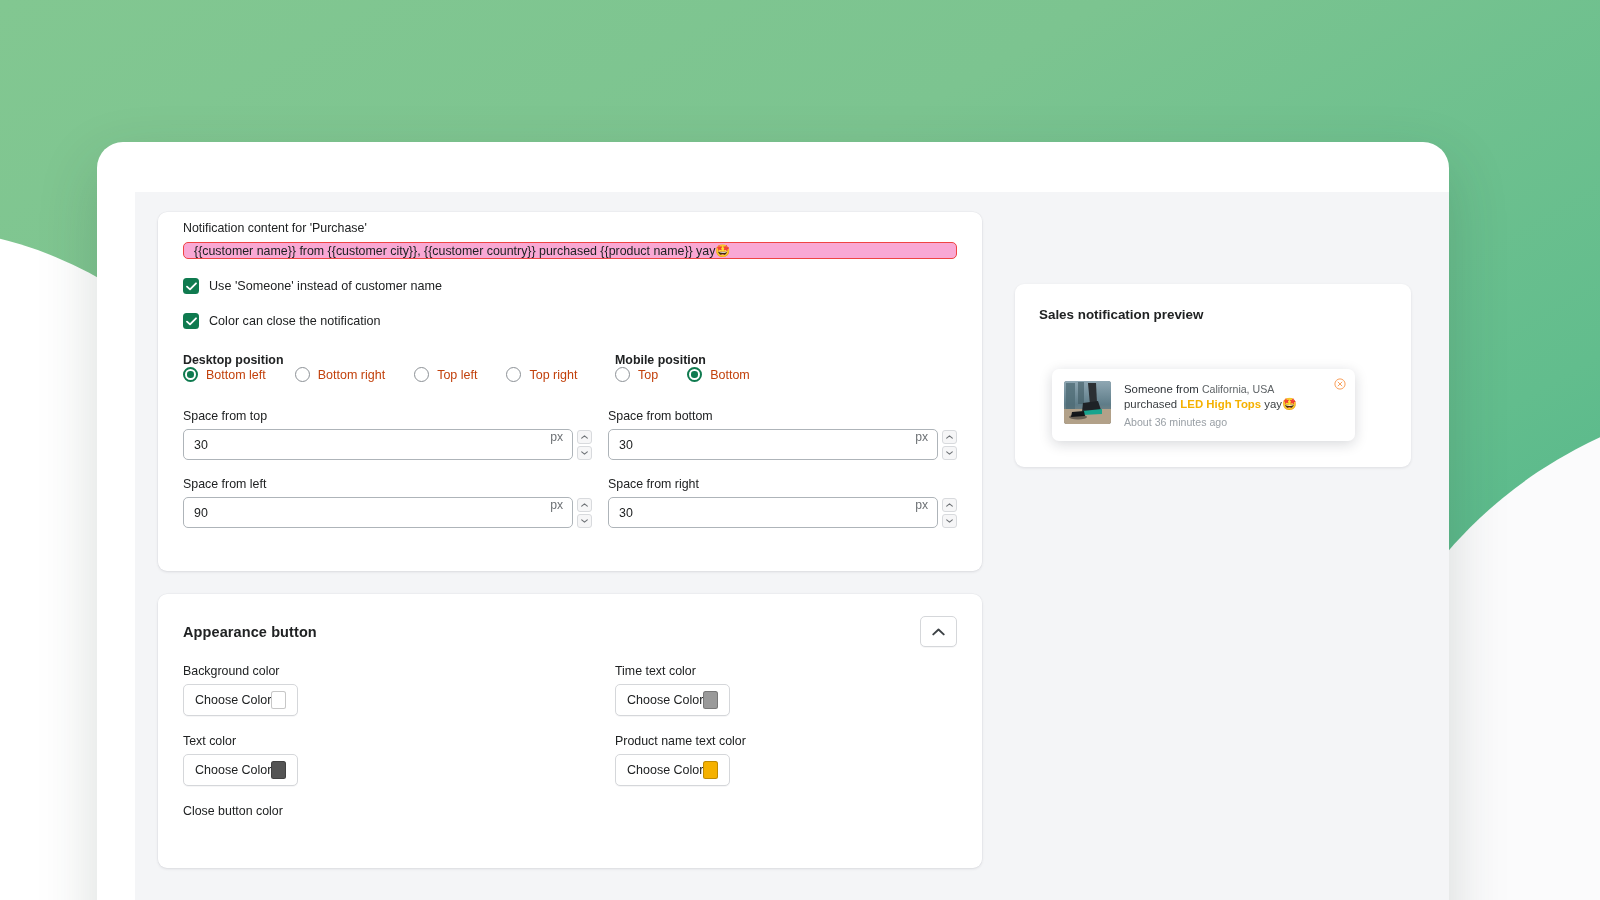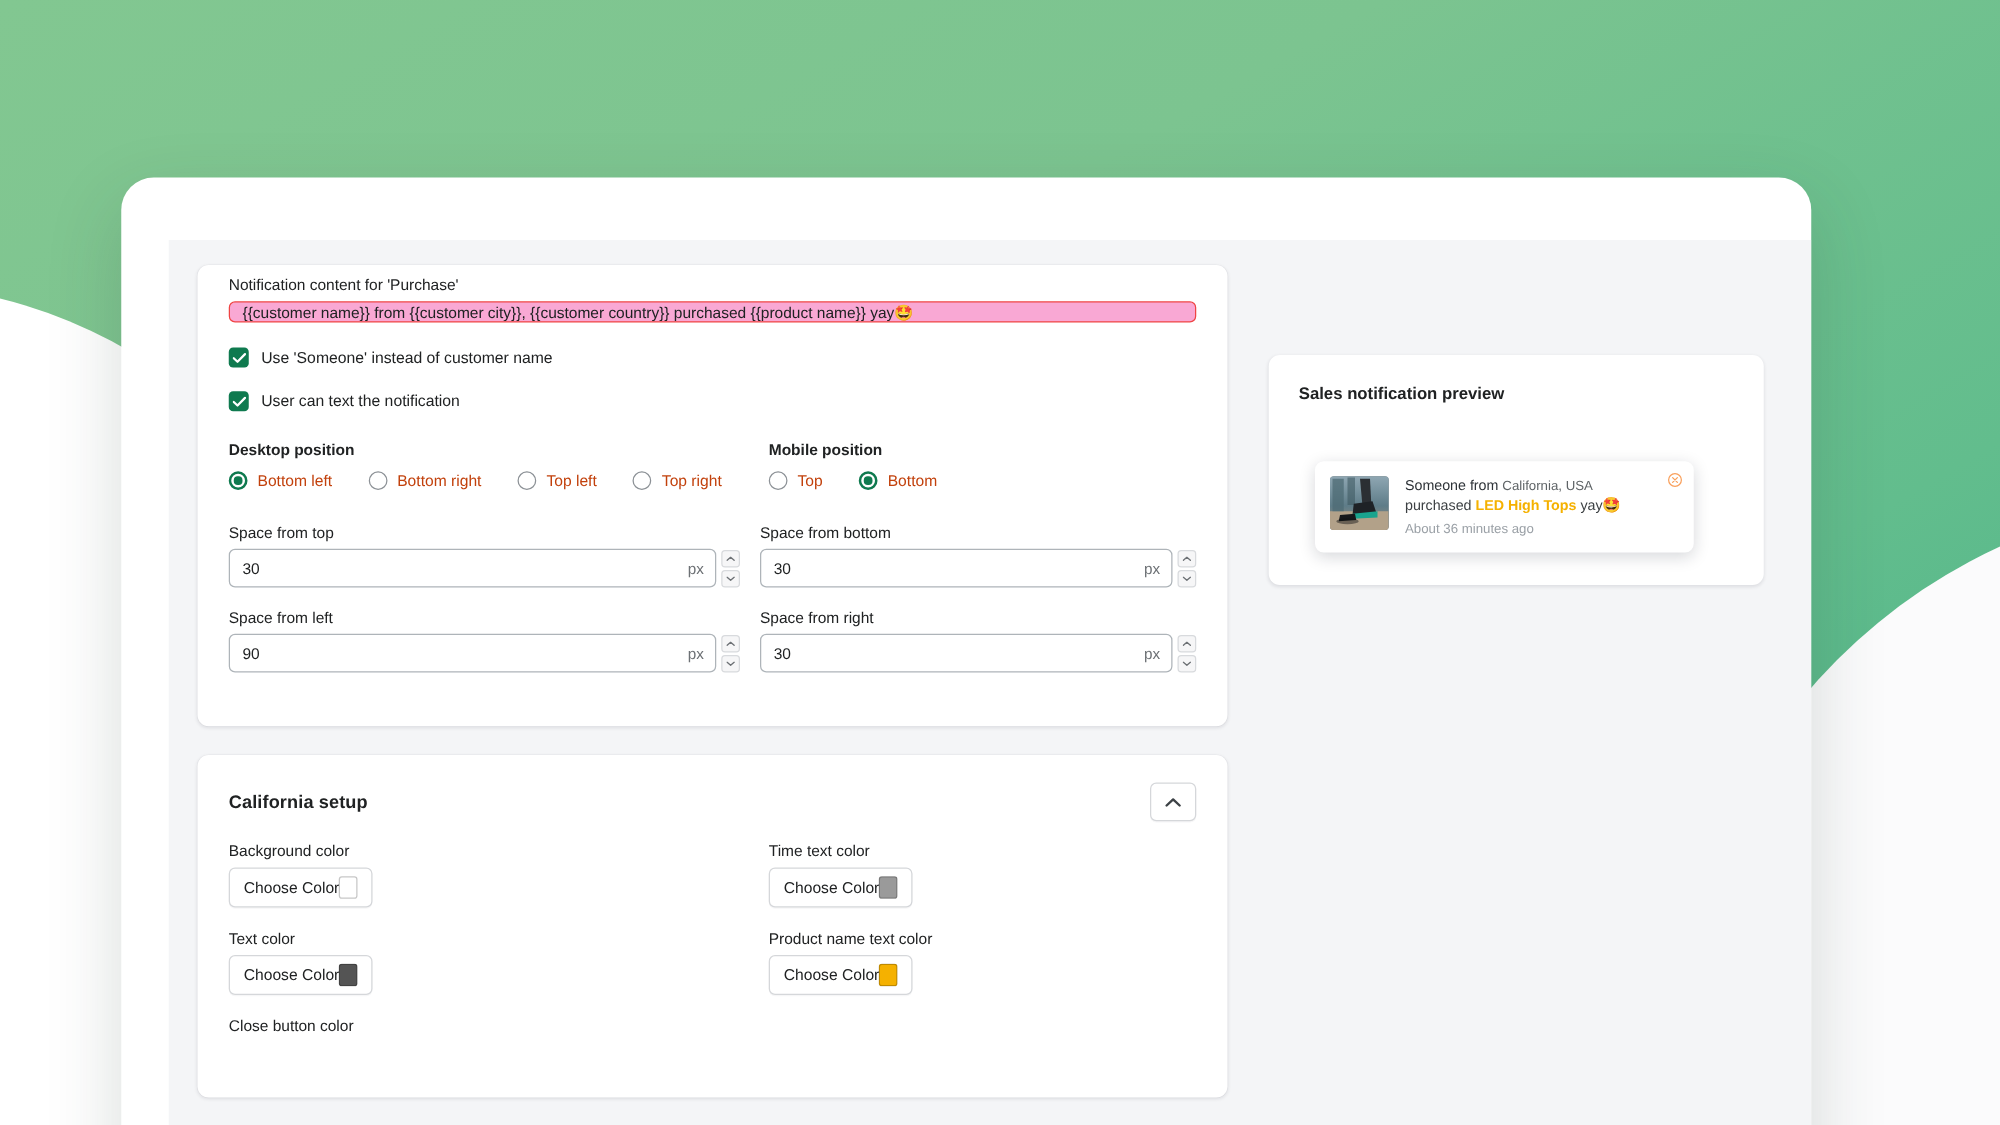--- a/index.html
+++ b/index.html
@@ -118,21 +118,20 @@
   .field-label {
     font-size: 12.4px;
     color: #202223;
     margin-bottom: 6px;
     font-weight: 400;
   }
   .group-label {
     font-size: 12.4px;
     color: #202223;
     font-weight: 600;
-    margin-bottom: 10px;
   }
 
   .text-input {
     width: 100%;
     height: 17px;
     border: 1px solid #ef4444;
     border-radius: 5px;
     background: #f9a8d4;
     font-size: 12.4px;
     color: #202223;
@@ -210,21 +209,20 @@
     align-items: center;
     gap: 4px;
   }
   .num-input-shell {
     flex: 1;
     height: 31px;
     border: 1px solid #aeb4b9;
     border-radius: 5px;
     background: #fff;
     display: flex;
-    align-items: center;
     padding: 0 9px 0 10px;
   }
   .num-input-shell input {
     flex: 1;
     border: none;
     outline: none;
     font-size: 12.4px;
     color: #202223;
     font-family: "Liberation Sans", sans-serif;
     background: transparent;
@@ -370,21 +368,21 @@
                 </span>
                 <span class="checkrow-label">Use 'Someone' instead of customer name</span>
               </div>
 
               <div class="checkrow">
                 <span class="checkbox">
                   <svg width="11" height="9" viewBox="0 0 11 9">
                     <path d="M1 4.6 L4 7.4 L10 1.3" fill="none" stroke="#ffffff" stroke-width="1.8" stroke-linecap="round" stroke-linejoin="round"></path>
                   </svg>
                 </span>
-                <span class="checkrow-label">User can text the notification</span>
+                <span class="checkrow-label">Color can close the notification</span>
               </div>
 
               
               <div class="position-row">
 
                 <div class="position-col-desktop">
                   <div class="group-label">Desktop position</div>
                   <div class="radio-list">
                     <label class="radio-item">
                       <span class="radio checked"></span>
@@ -512,21 +510,21 @@
                   </div>
                 </div>
 
               </div>
 
             </div>
           </div>
 
           <div class="card">
             <div class="card-head">
-              <div class="card-title">California setup</div>
+              <div class="card-title">Appearance button</div>
               <div class="collapse-btn">
                 <span>
                   <svg width="13" height="8" viewBox="0 0 13 8">
                     <path d="M1.3 6.4 L6.5 1.5 L11.7 6.4" fill="none" stroke="#3d4246" stroke-width="1.9" stroke-linecap="round" stroke-linejoin="round"></path>
                   </svg>
                 </span>
               </div>
             </div>
 
             <div class="card-body">

